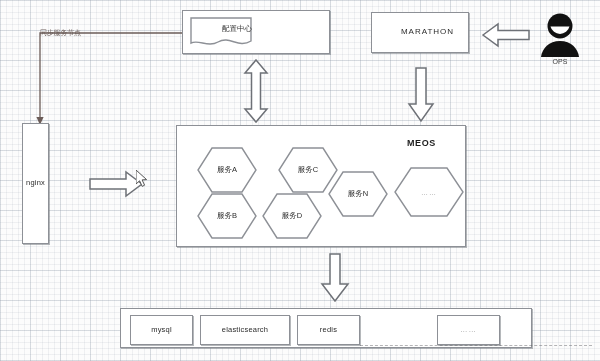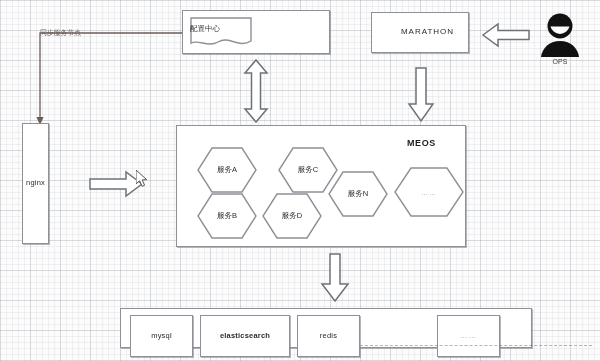--- a/index.html
+++ b/index.html
@@ -34,21 +34,21 @@
   .lbl{font-size:7.5px;letter-spacing:.2px;line-height:1.1;}
 
   
   #top-group{left:182px;top:10px;width:148px;height:44px;}
   #config-center{
     position:absolute;left:190px;top:17px;width:62px;height:29px;
     background:#fff;color:#2b2b2b;
   }
   #config-center .wave-svg{position:absolute;inset:0;width:100%;height:100%;}
   #config-center .ctext{
-    position:absolute;left:0;top:7px;width:100%;text-align:left;
+    position:absolute;left:0;top:7px;width:100%;text-align:right;
     font-size:7.5px;color:#2b2b2b;
   }
   #registry-center{left:258px;top:17px;width:62px;height:29px;border:none;background:transparent;}
   #registry-center .win{position:absolute;inset:0;box-sizing:border-box;border:1.6px solid #8d9096;background:#fff;}
   #registry-center .winbar{position:absolute;left:0;top:0;right:0;height:6px;border-bottom:1.3px solid #8d9096;background:#fff;}
   #registry-center .wincol{position:absolute;left:0;top:6px;bottom:0;width:8px;border-right:1.3px solid #8d9096;background:#fff;}
   #registry-center .rtext{position:absolute;left:8px;right:0;top:11px;text-align:center;font-size:7.5px;}
 
   
   #marathon{left:371px;top:12px;width:98px;height:41px;font-size:8px;letter-spacing:1px;padding-left:15px;}
@@ -67,21 +67,21 @@
   .hex .htext{
     position:absolute;left:0;top:0;width:100%;height:100%;
     display:flex;align-items:center;justify-content:center;
     font-size:7.5px;color:#2b2b2b;
   }
   .hex svg{position:absolute;inset:0;}
 
   
   #storage{left:120px;top:308px;width:412px;height:40px;}
   .store-item{
-    position:absolute;top:315px;height:42px;
+    position:absolute;top:315px;height:30px;
     font-size:7.5px;
   }
 
   
   .arrow{position:absolute;}
   .arrow svg{display:block;}
 
   
   #sync-connector{position:absolute;left:0;top:0;width:600px;height:361px;pointer-events:none;}
   #sync-label{
@@ -203,21 +203,21 @@
 
   <div class="arrow" style="left:318px;top:252px;">
     <svg width="34" height="52" viewBox="0 0 34 52">
       <polygon points="12,2 22,2 22,32 30,32 17,49 4,32 12,32" fill="#ffffff" stroke="#6e7177" stroke-width="1.5" stroke-linejoin="miter"></polygon>
     </svg>
   </div>
 
   <div class="box shadowish" id="storage"></div>
 
   <div class="box shadowish store-item lbl" style="left:130px;width:63px;">mysql</div>
-  <div class="box shadowish store-item lbl" style="left:200px;width:90px;font-weight:bold;">elasticsearch</div>
+  <div class="box shadowish store-item lbl" style="left:200px;width:90px;">elasticsearch</div>
   <div class="box shadowish store-item lbl" style="left:297px;width:63px;">redis</div>
   <div class="box shadowish store-item lbl" style="left:437px;width:63px;color:#9a9a9a;letter-spacing:1px;">……</div>
 
   <div id="watermark-line"></div>
 
   <div id="cursor">
     <svg width="13" height="18" viewBox="0 0 13 18">
       <polygon points="0,0 0,14 3.6,10.8 6.2,16.4 8.6,15.2 6.1,9.9 10.6,9.6" fill="#ffffff" stroke="#555555" stroke-width="1"></polygon>
     </svg>
   </div>

